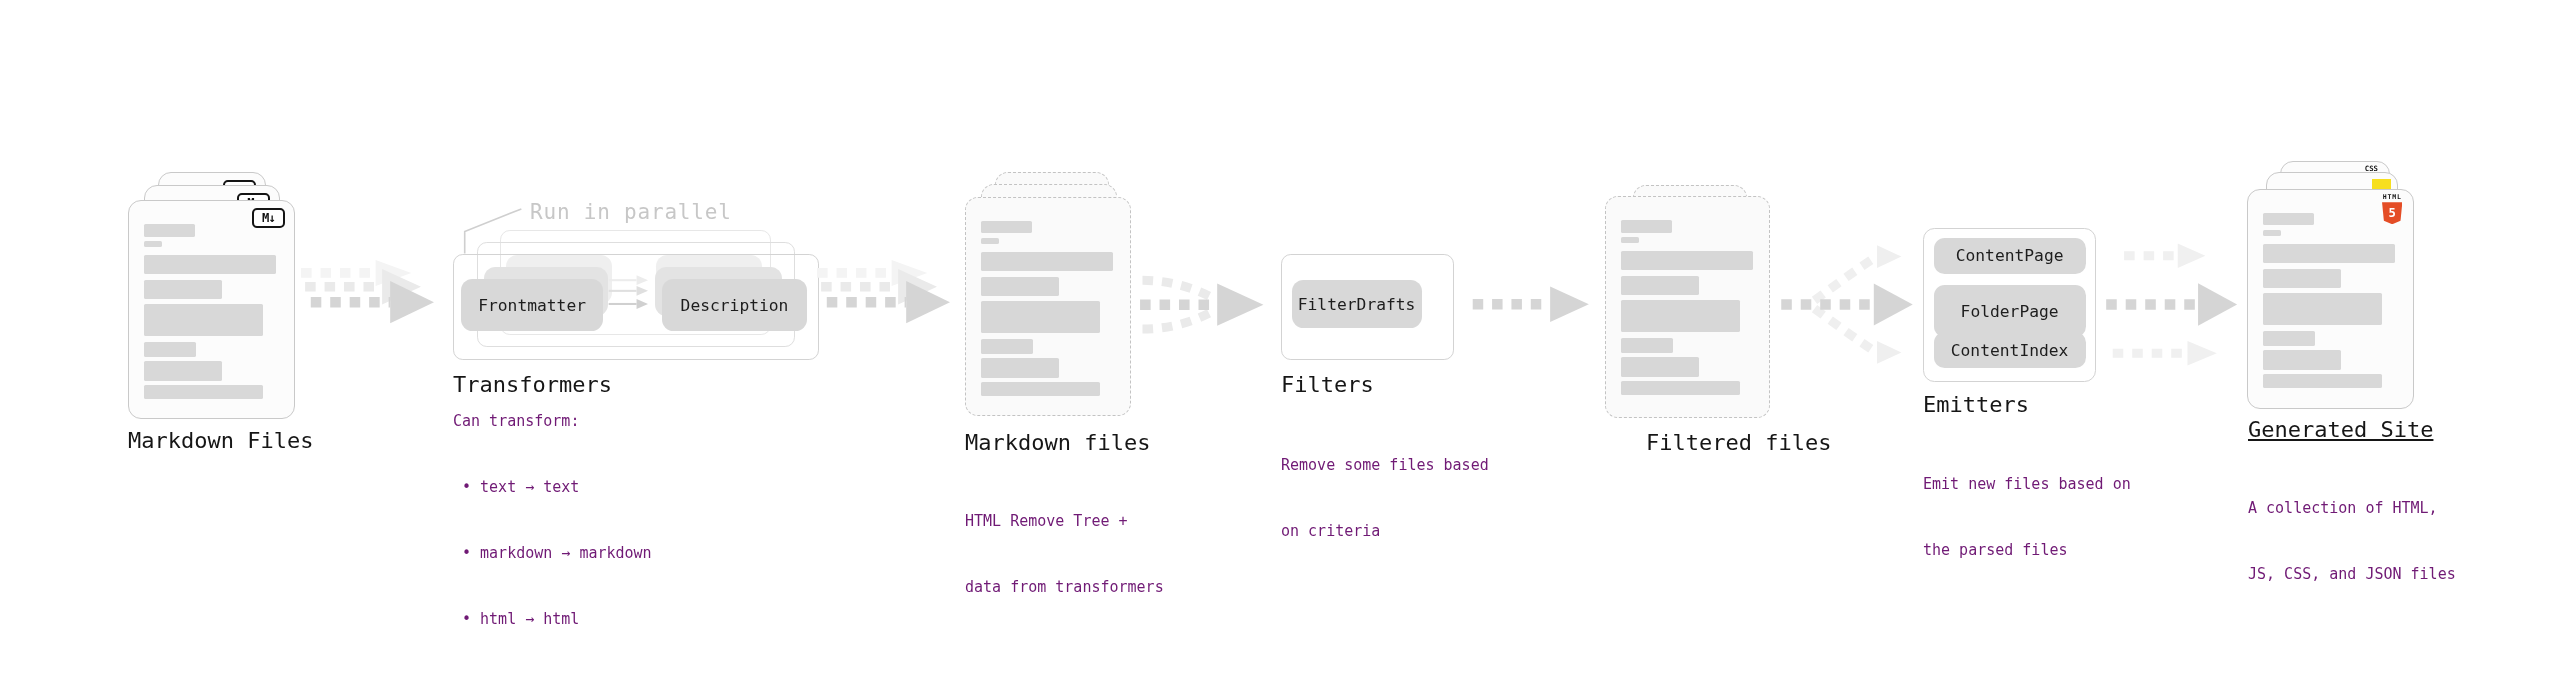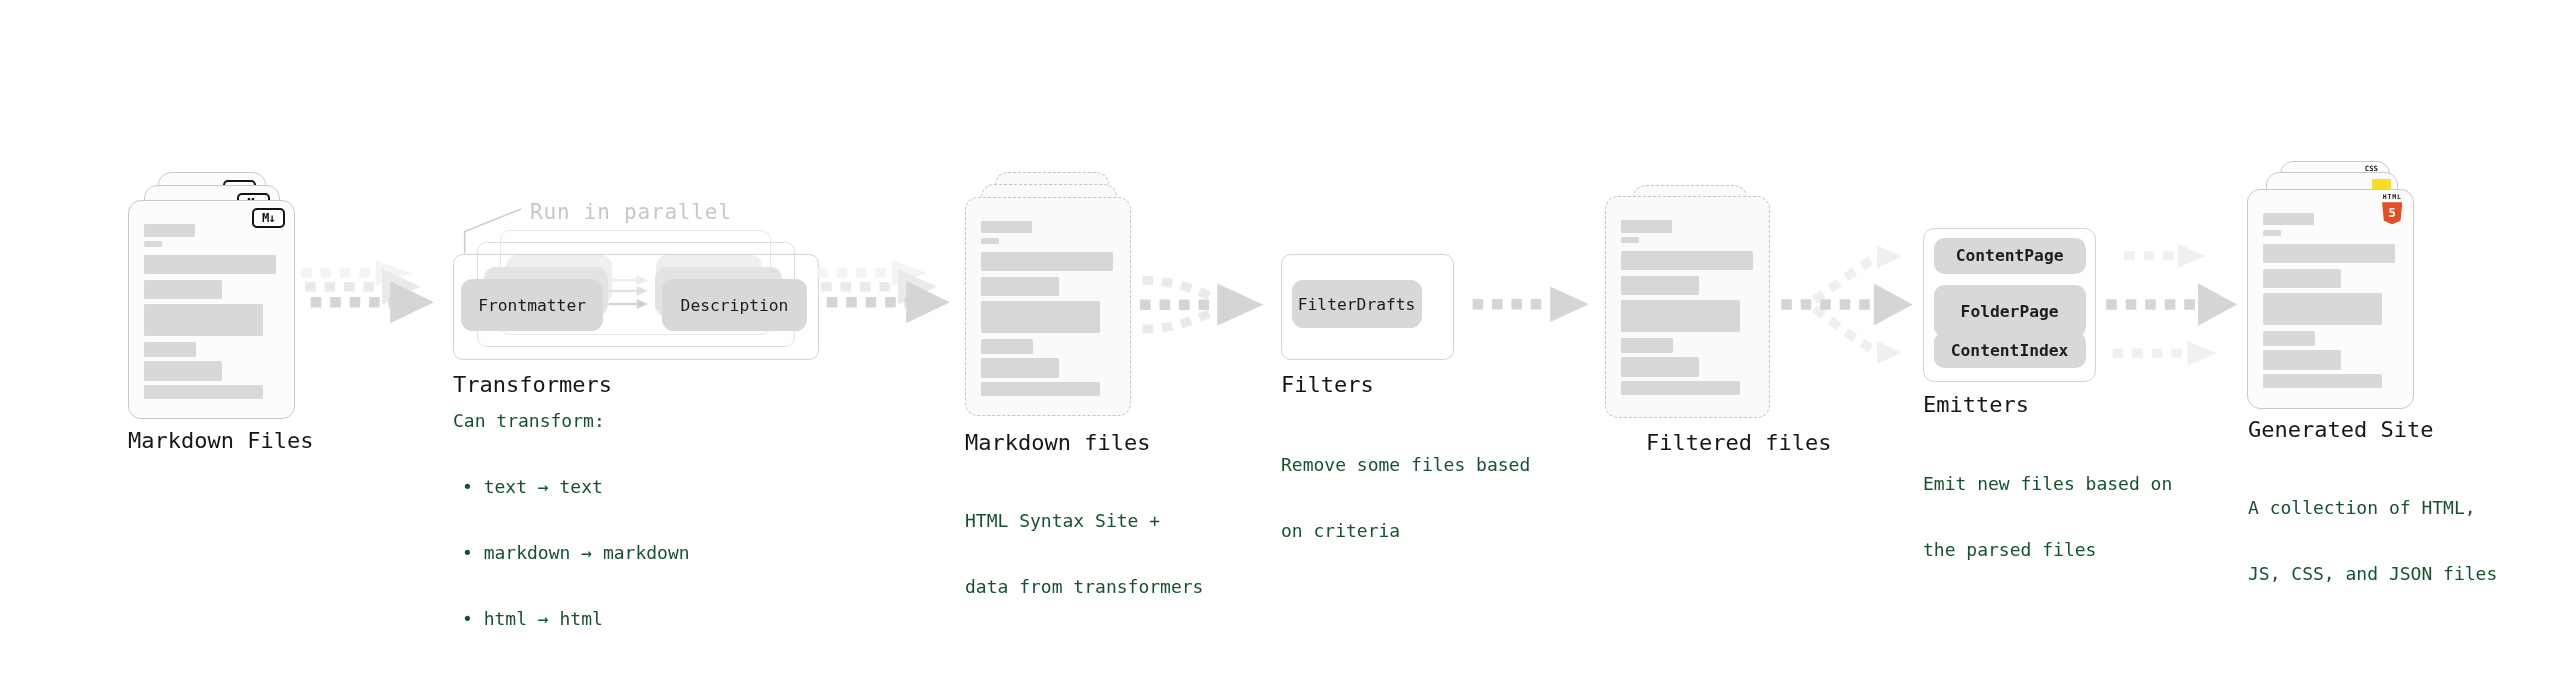--- a/index.html
+++ b/index.html
@@ -35,21 +35,21 @@
   
   .frame{position:absolute;border:1.6px solid #d3d3d3;border-radius:9.8px;box-sizing:border-box;background:transparent;}
   .frame.mid{border-color:#dedede;}
   .frame.back{border-color:#e7e7e7;}
   .pill{position:absolute;background:#d8d8d8;border-radius:11.4px;display:flex;align-items:center;justify-content:center;
         font-size:16.3px;color:#1d1d1d;white-space:nowrap;}
   .pill.g1{background:#e3e3e3;}
   .pill.g2{background:#efefef;}
   
   .label{position:absolute;font-size:22px;color:#161616;white-space:nowrap;}
-  .sub{position:absolute;font-size:18px;line-height:22px;color:#14532d;white-space:pre;}
+  .sub{position:absolute;font-size:15px;line-height:22px;color:#701a75;white-space:pre;}
   .annotation{position:absolute;font-size:21px;color:#c7c7c7;white-space:nowrap;letter-spacing:0.8px;}
   .arrow{position:absolute;}
   .stack{position:absolute;}
   .group{position:absolute;}
 </style>
 </head>
 <body>
 
 <div class="canvas">
 
@@ -154,21 +154,21 @@
       <i class="bar b3"></i>
       <i class="bar b4"></i>
       <i class="bar b5"></i>
       <i class="bar b6"></i>
       <i class="bar b7"></i>
       <i class="bar b8"></i>
     </div>
   </div>
   <div class="label" style="left:965px;top:430px;">Markdown files</div>
   <div class="sub" style="left:965px;top:466px;">
-    <div>HTML Syntax Site +</div>
+    <div>HTML Remove Tree +</div>
     <div>data from transformers</div>
   </div>
 
   <svg class="arrow" style="left:1136px;top:260px;" width="138" height="91" viewBox="0 0 170 112">
     <path d="M8,25 Q55,25 97,48" fill="none" stroke="#eaeaea" stroke-width="11" stroke-dasharray="13 11"></path>
     <path d="M8,85 Q55,85 97,62" fill="none" stroke="#eaeaea" stroke-width="11" stroke-dasharray="13 11"></path>
     <g stroke="#d5d5d5" fill="#d5d5d5">
       <line x1="5" y1="55" x2="100" y2="55" stroke-width="13" stroke-dasharray="13 11"></line>
       <polygon points="100,29 157,55 100,81" stroke="none"></polygon>
     </g>
@@ -210,21 +210,21 @@
     <path d="M45,78 Q88,46 118,26" fill="none" stroke="#efefef" stroke-width="11" stroke-dasharray="13 11"></path>
     <polygon points="122,10 152,24 122,38" fill="#efefef"></polygon>
     <path d="M45,88 Q88,120 118,140" fill="none" stroke="#efefef" stroke-width="11" stroke-dasharray="13 11"></path>
     <polygon points="122,128 152,142 122,156" fill="#efefef"></polygon>
     <g stroke="#d5d5d5" fill="#d5d5d5">
       <line x1="4" y1="83" x2="118" y2="83" stroke-width="13" stroke-dasharray="13 11"></line>
       <polygon points="118,57 166,83 118,109" stroke="none"></polygon>
     </g>
   </svg>
 
-  <div class="group" style="left:1923px;top:228px;width:173px;height:154px;font-weight:bold;">
+  <div class="group" style="left:1923px;top:228px;width:173px;height:154px;">
     <div class="frame" style="left:0;top:0;width:173px;height:154px;border-radius:11.4px;"></div>
     <div class="pill" style="left:10.6px;top:9.8px;width:152px;height:36px;border-radius:10.6px;">ContentPage</div>
     <div class="pill" style="left:10.6px;top:57px;width:152px;height:52px;border-radius:10.6px;">FolderPage</div>
     <div class="pill" style="left:10.6px;top:104px;width:152px;height:36px;border-radius:10.6px;">ContentIndex</div>
   </div>
   <div class="label" style="left:1923px;top:392px;">Emitters</div>
   <div class="sub" style="left:1923px;top:429px;">
     <div>Emit new files based on</div>
     <div>the parsed files</div>
   </div>
@@ -262,20 +262,20 @@
       <i class="bar b1"></i>
       <i class="bar b2"></i>
       <i class="bar b3"></i>
       <i class="bar b4"></i>
       <i class="bar b5"></i>
       <i class="bar b6"></i>
       <i class="bar b7"></i>
       <i class="bar b8"></i>
     </div>
   </div>
-  <div class="label" style="left:2248px;top:417px;">Generated Site</div>
+  <div class="label" style="left:2248px;top:417px;text-decoration:underline;">Generated Site</div>
   <div class="sub" style="left:2248px;top:453px;">
     <div>A collection of HTML,</div>
     <div>JS, CSS, and JSON files</div>
   </div>
 
 </div>
 
 
 </body></html>

